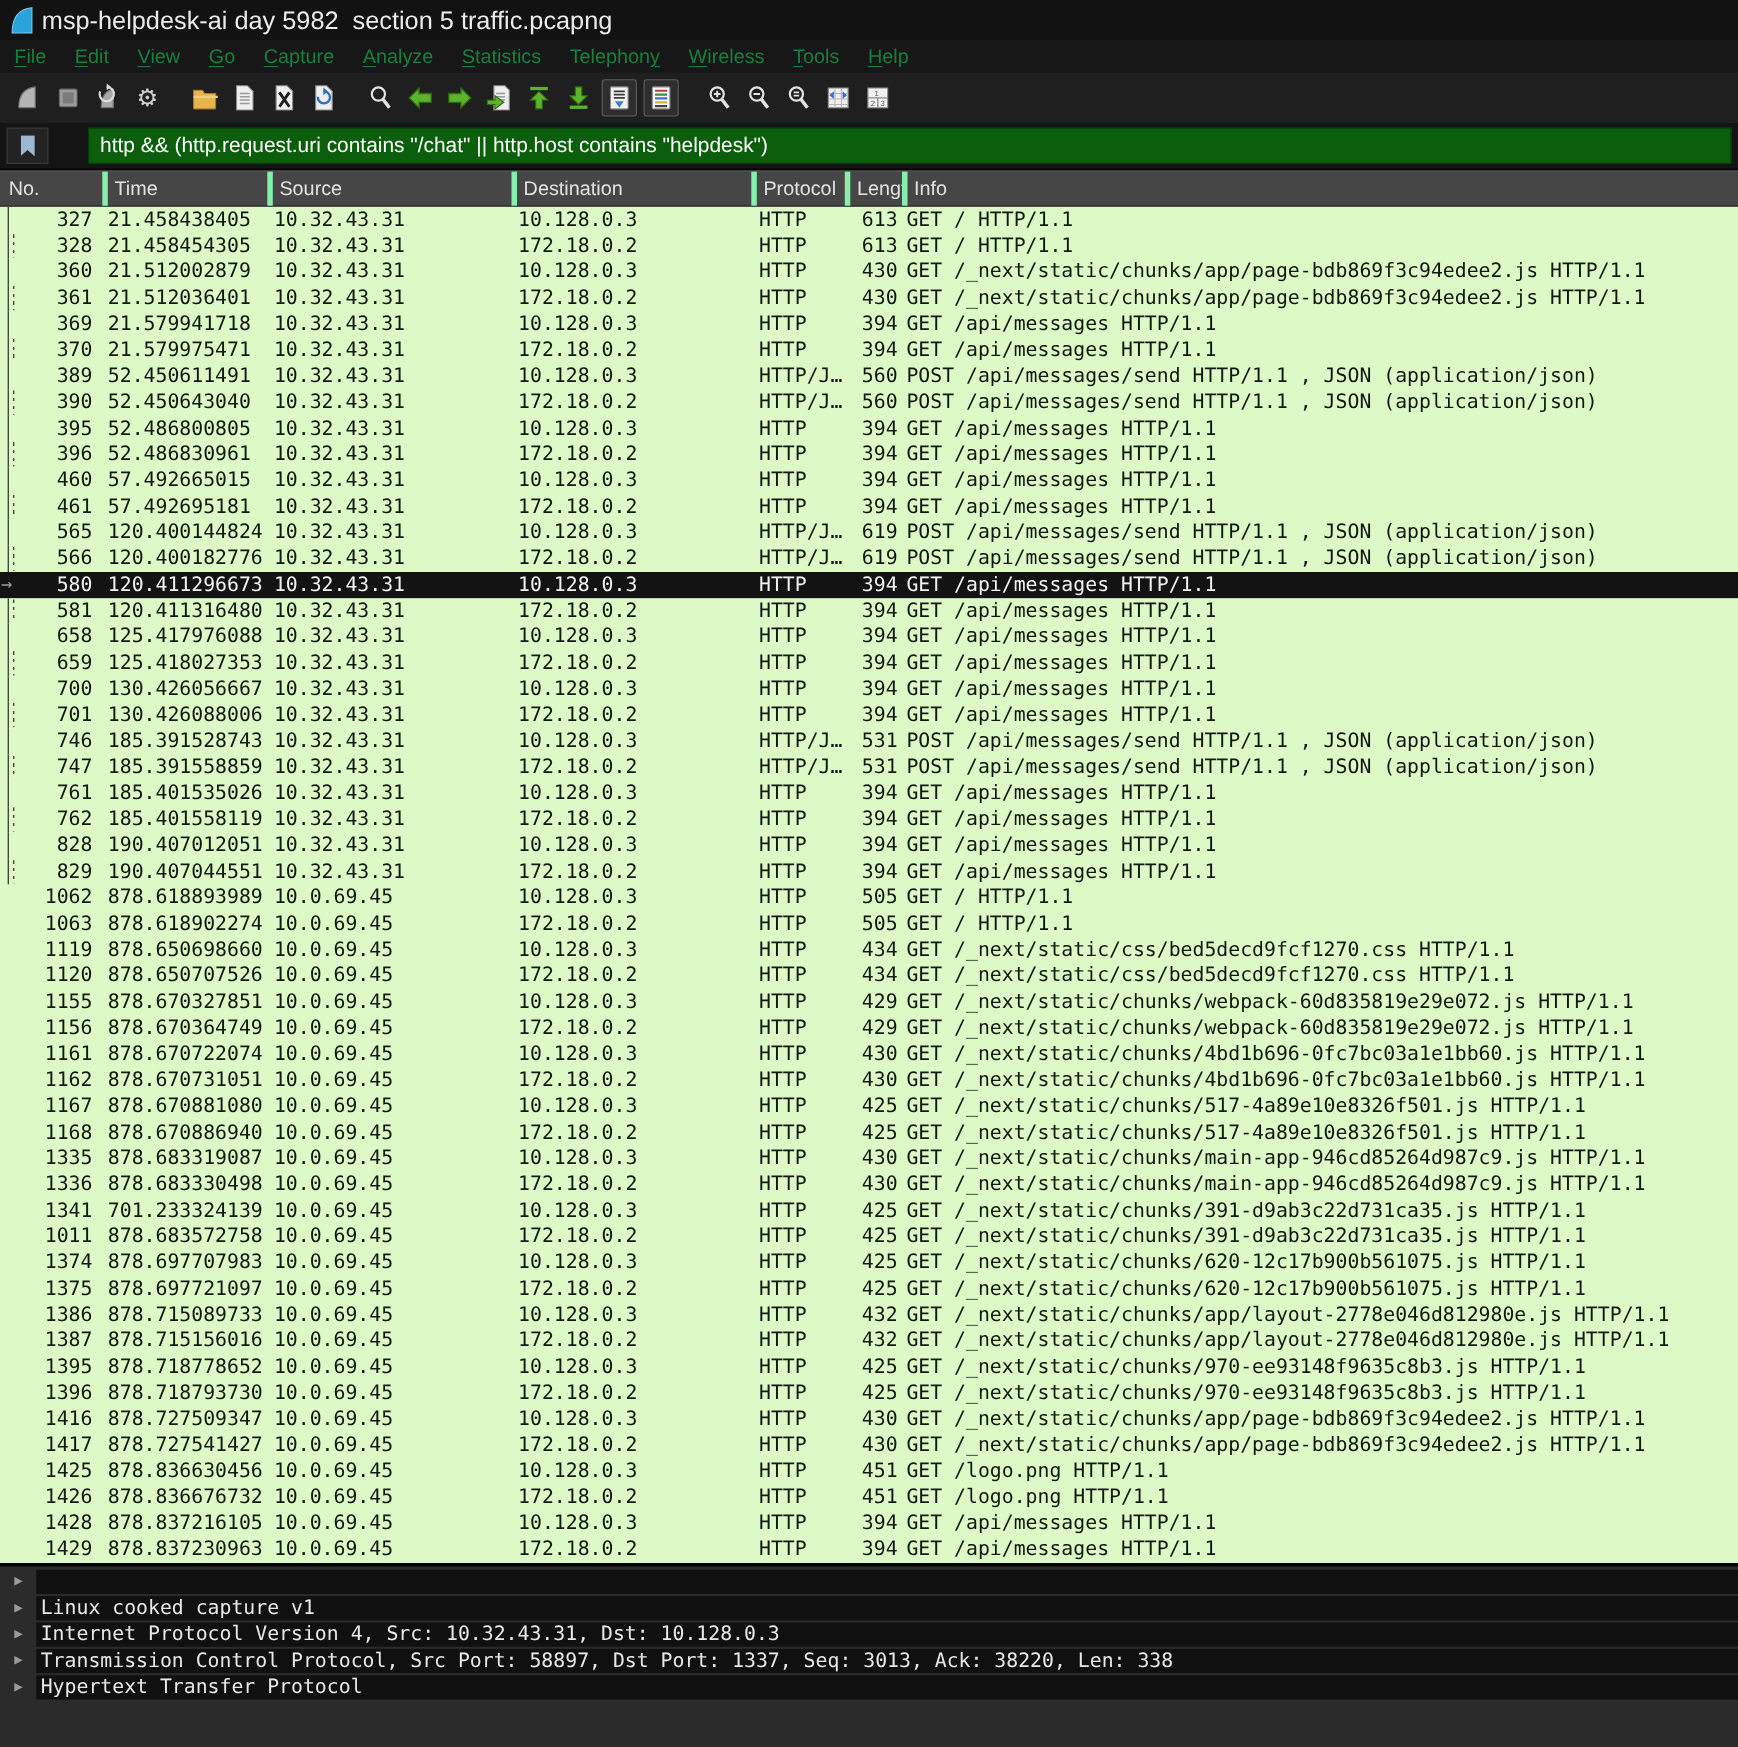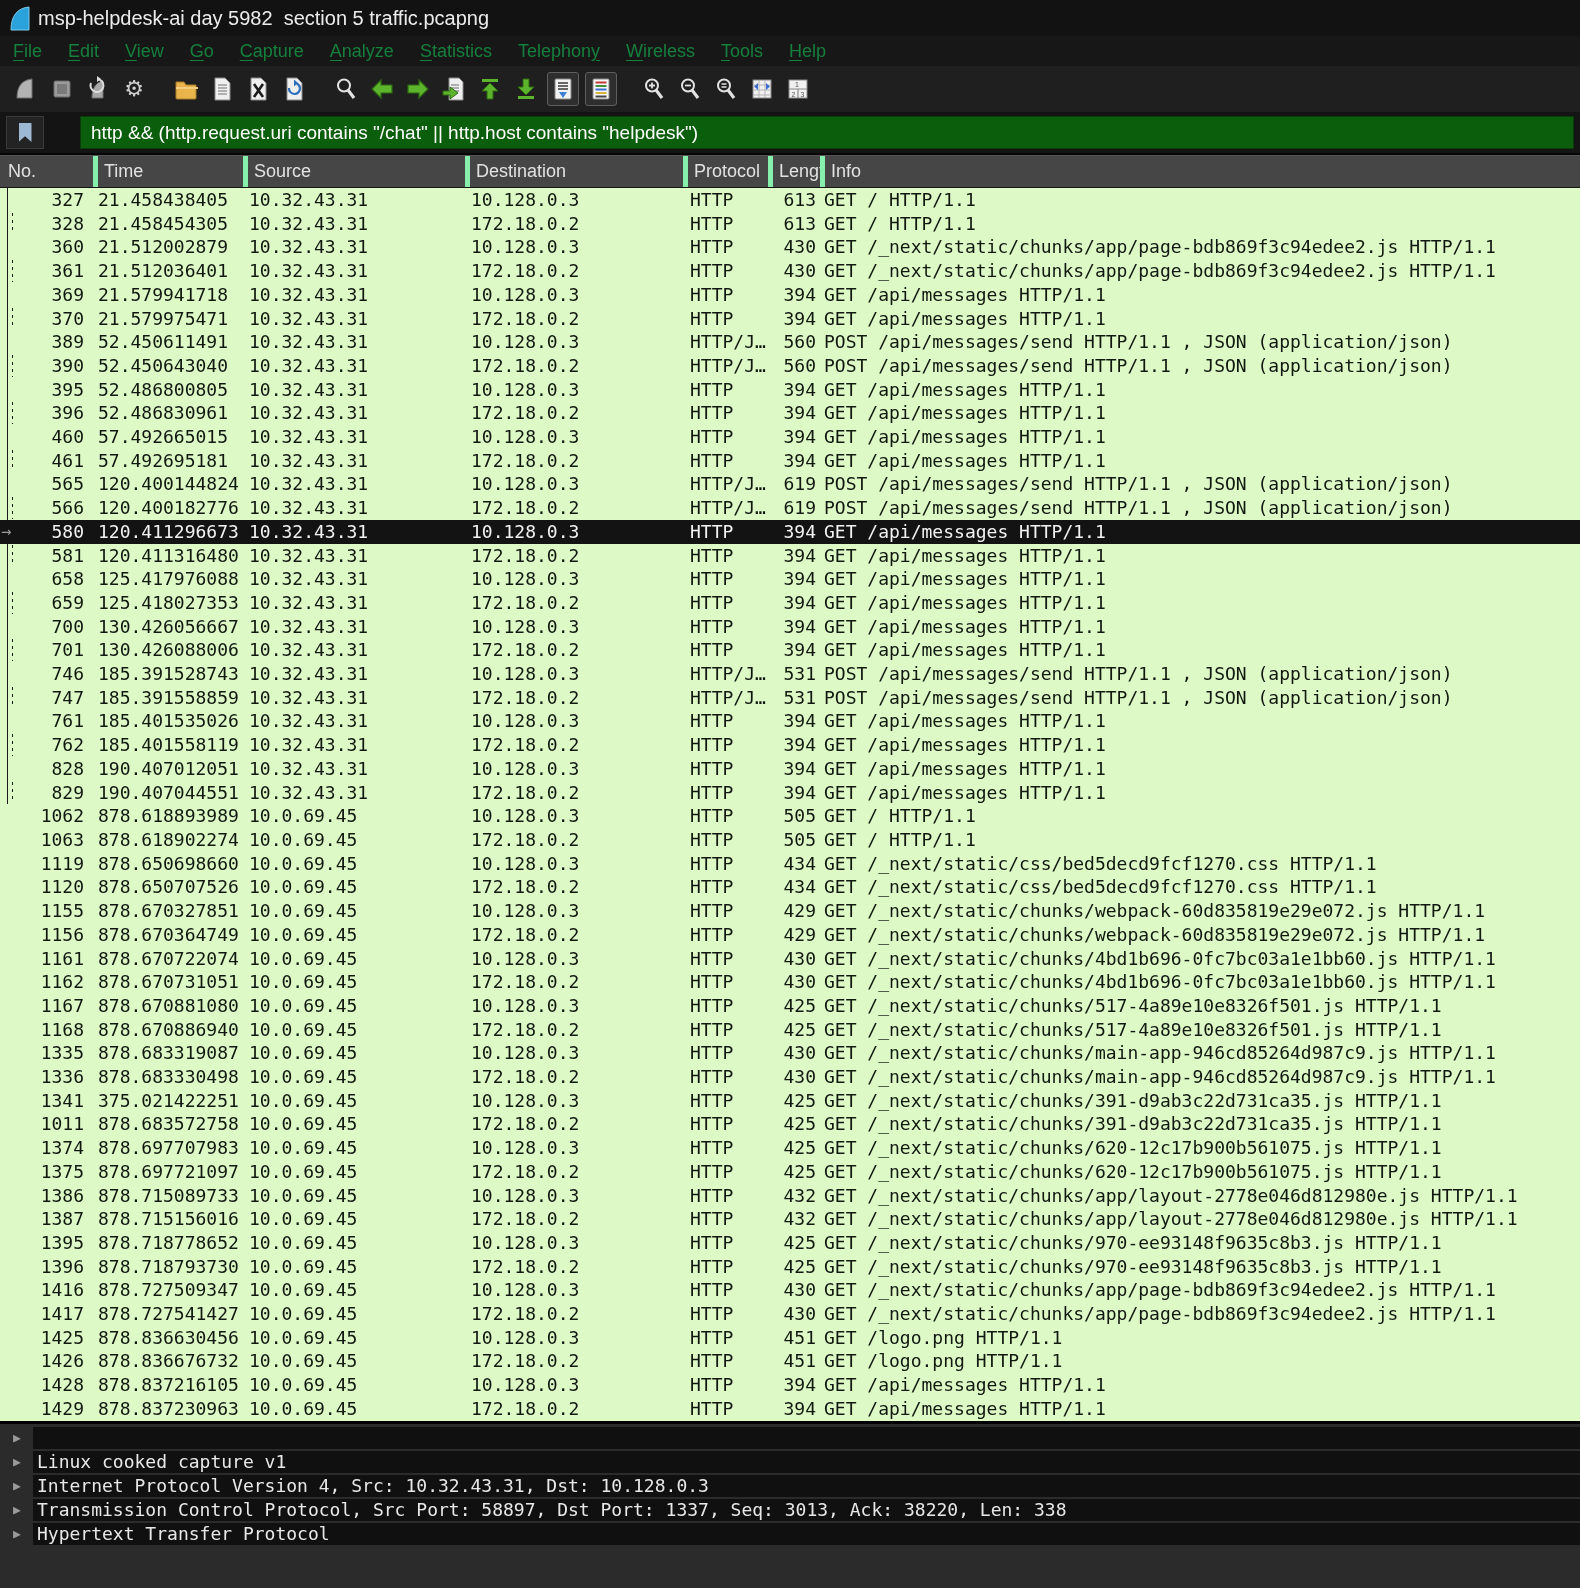--- a/index.html
+++ b/index.html
@@ -2,21 +2,21 @@
 <html style="--c-titlebar: #121212; --c-menubar: #171717; --c-toolbar: #1f1f1f; --c-filterrow: #141414; --c-filterbg: #0b5e0b; --c-header: #464646; --c-rowbg: #ddf9c6; --c-rowfg: #101810; --c-selbg: #131313; --c-detailbg: #2b2b2b; --c-detailband: #101010;"><head>
 <meta charset="utf-8">
 <style>
   html,body{margin:0;padding:0;width:1580px;height:1588px;overflow:hidden;background:#121212;
     font-family:"Liberation Sans",sans-serif;-webkit-font-smoothing:antialiased;}
   #app{width:1580px;height:1588px;display:flex;flex-direction:column;background:#121212;}
 
   
   #titlebar{height:36px;display:flex;align-items:center;background:var(--c-titlebar);color:#ececec;flex:none;}
   #titlebar .logo{width:26px;height:28px;margin:2px 4px 0 8px;flex:none;}
-  #titlebar .title{font-size:20px;white-space:pre;}
+  #titlebar .title{font-size:23px;white-space:pre;}
 
   
   #menubar{height:30px;display:flex;align-items:center;background:var(--c-menubar);color:#15803d;flex:none;}
   .menu-item{font-size:18px;padding:0 13px;line-height:30px;cursor:default;}
   .menu-item u{text-decoration:underline;text-underline-offset:3px;}
 
   
   #toolbar{height:46px;display:flex;align-items:center;background:var(--c-toolbar);flex:none;}
   .tbtn{width:30px;height:32px;display:flex;align-items:center;justify-content:center;margin:0 3px;flex:none;}
   .tbtn svg{display:block;}
@@ -693,21 +693,21 @@
         <span class="c time">878.683330498</span>
         <span class="c src">10.0.69.45</span>
         <span class="c dst">172.18.0.2</span>
         <span class="c proto">HTTP</span>
         <span class="c len">430</span>
         <span class="c info">GET /_next/static/chunks/main-app-946cd85264d987c9.js HTTP/1.1</span>
       </div>
       <div class="prow">
         <span class="gutter"></span>
         <span class="c no">1341</span>
-        <span class="c time">375.021422251</span>
+        <span class="c time">701.233324139</span>
         <span class="c src">10.0.69.45</span>
         <span class="c dst">10.128.0.3</span>
         <span class="c proto">HTTP</span>
         <span class="c len">425</span>
         <span class="c info">GET /_next/static/chunks/391-d9ab3c22d731ca35.js HTTP/1.1</span>
       </div>
       <div class="prow">
         <span class="gutter"></span>
         <span class="c no">1011</span>
         <span class="c time">878.683572758</span>

